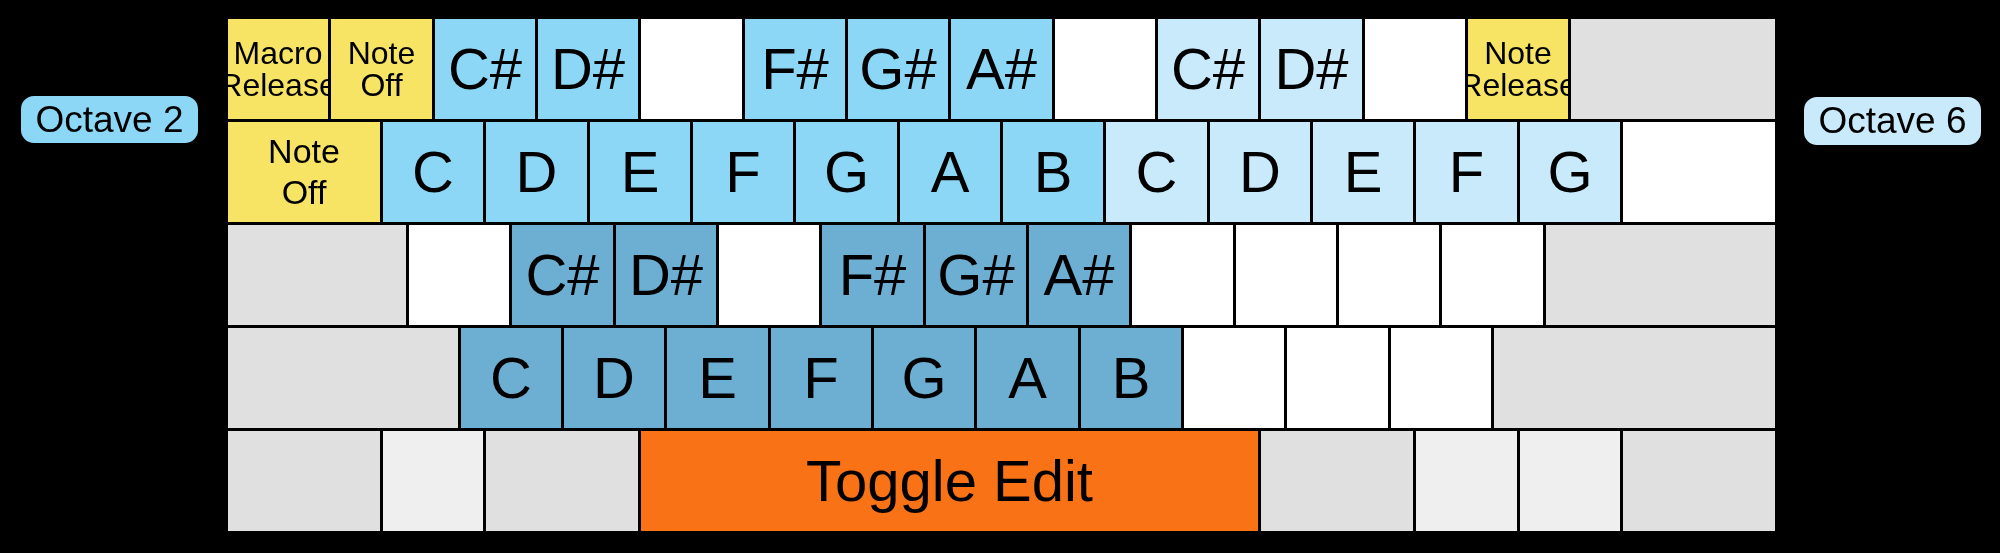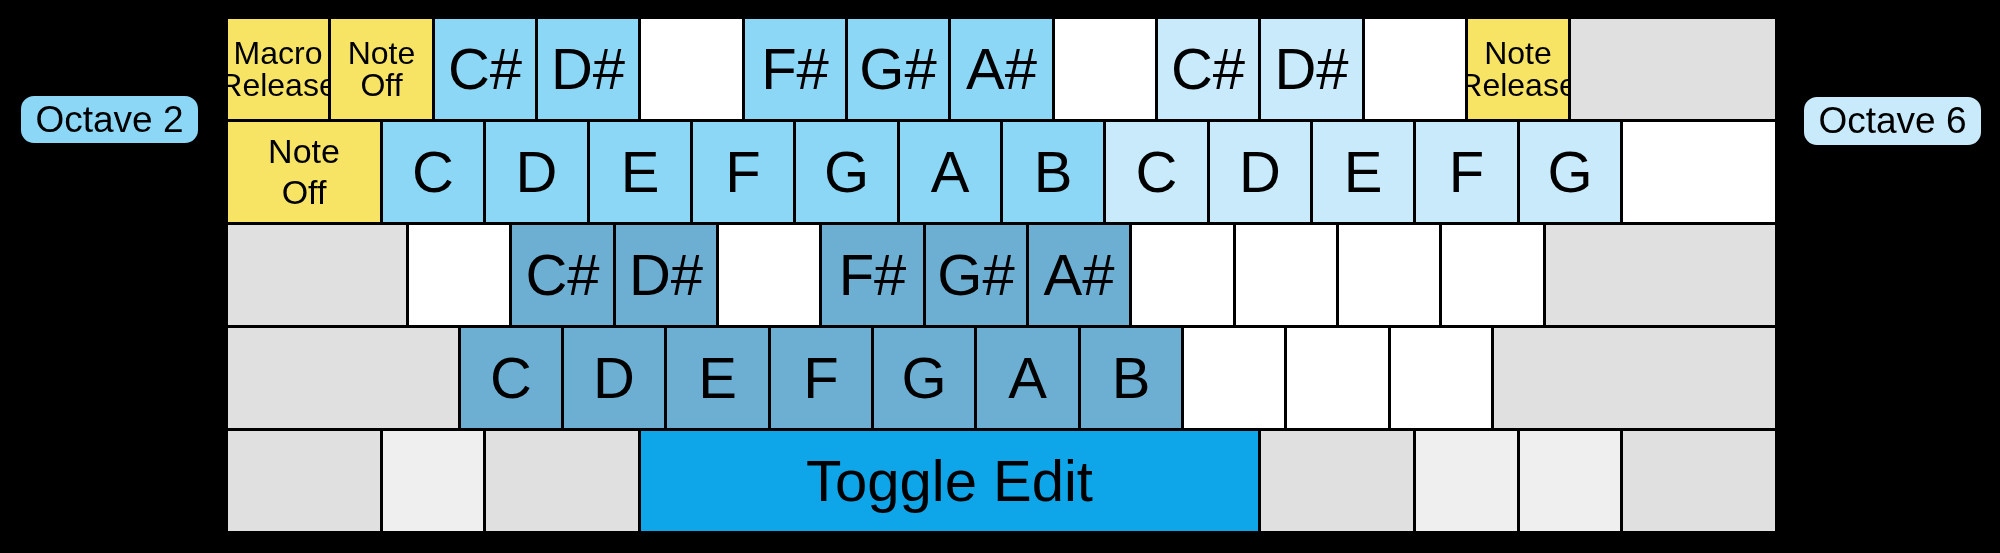--- a/index.html
+++ b/index.html
@@ -112,19 +112,19 @@
       <div class="key sz-note" style="left: 646px; top: 309px; width: 106px; height: 106px; background: rgb(108, 175, 211);"><span>G</span></div>
       <div class="key sz-note" style="left: 749px; top: 309px; width: 107px; height: 106px; background: rgb(108, 175, 211);"><span>A</span></div>
       <div class="key sz-note" style="left: 853px; top: 309px; width: 106px; height: 106px; background: rgb(108, 175, 211);"><span>B</span></div>
       <div class="key sz-note" style="left: 956px; top: 309px; width: 106px; height: 106px; background: rgb(255, 255, 255);"></div>
       <div class="key sz-note" style="left: 1059px; top: 309px; width: 107px; height: 106px; background: rgb(255, 255, 255);"></div>
       <div class="key sz-note" style="left: 1163px; top: 309px; width: 106px; height: 106px; background: rgb(255, 255, 255);"></div>
       <div class="key sz-note" style="left: 1266px; top: 309px; width: 287px; height: 106px; background: rgb(224, 224, 224);"></div>
       <div class="key sz-note" style="left: 0px; top: 412px; width: 158px; height: 106px; background: rgb(224, 224, 224);"></div>
       <div class="key sz-note" style="left: 155px; top: 412px; width: 106px; height: 106px; background: rgb(239, 239, 239);"></div>
       <div class="key sz-note" style="left: 258px; top: 412px; width: 158px; height: 106px; background: rgb(224, 224, 224);"></div>
-      <div class="key sz-space" style="left: 413px; top: 412px; width: 623px; height: 106px; background: #0ea5e9;"><span>Toggle Edit</span></div>
+      <div class="key sz-space" style="left: 413px; top: 412px; width: 623px; height: 106px; background: #f97316;"><span>Toggle Edit</span></div>
       <div class="key sz-note" style="left: 1033px; top: 412px; width: 158px; height: 106px; background: rgb(224, 224, 224);"></div>
       <div class="key sz-note" style="left: 1188px; top: 412px; width: 107px; height: 106px; background: rgb(239, 239, 239);"></div>
       <div class="key sz-note" style="left: 1292px; top: 412px; width: 106px; height: 106px; background: rgb(239, 239, 239);"></div>
       <div class="key sz-note" style="left: 1395px; top: 412px; width: 158px; height: 106px; background: rgb(224, 224, 224);"></div>
     </div>
 </div>
 
 </body></html>

